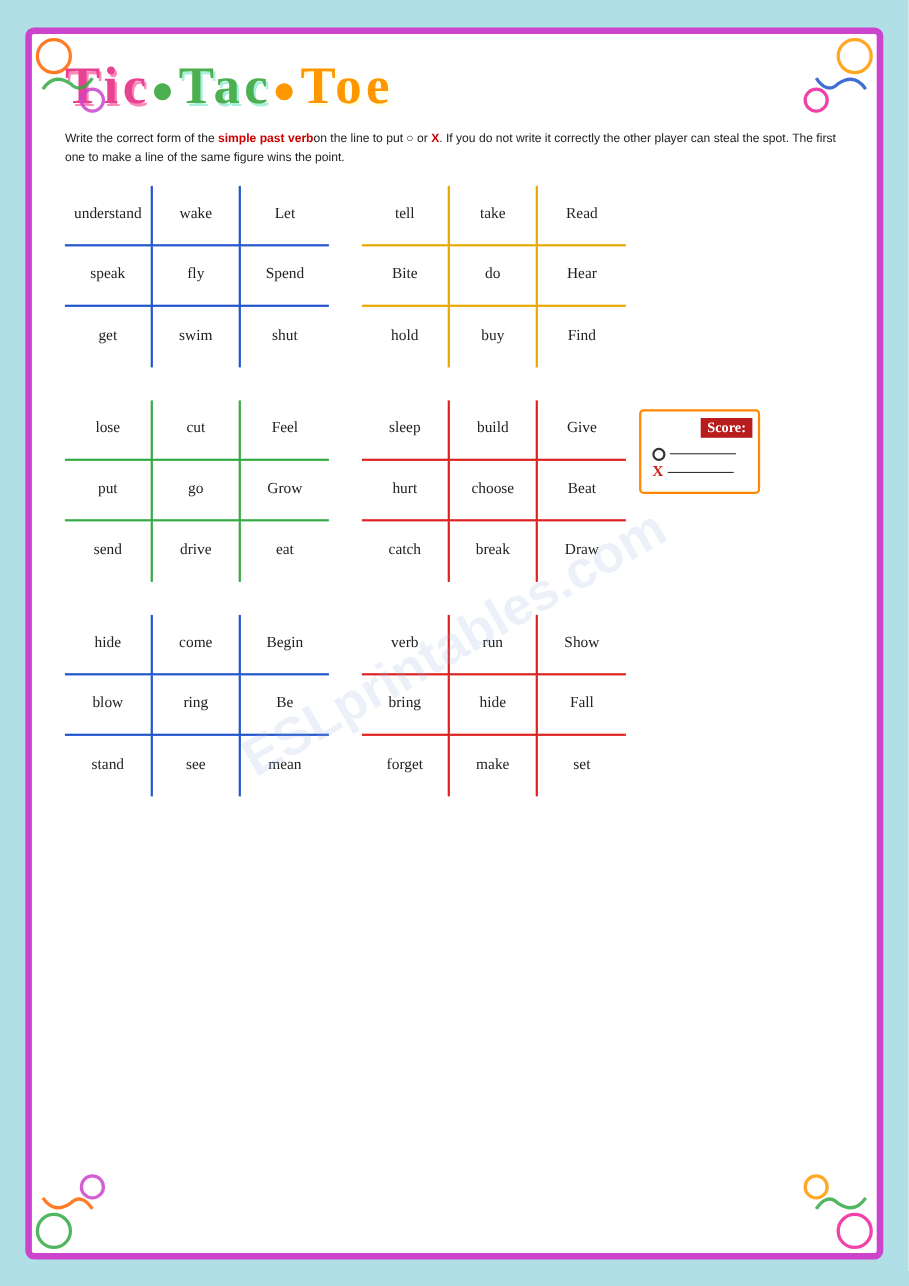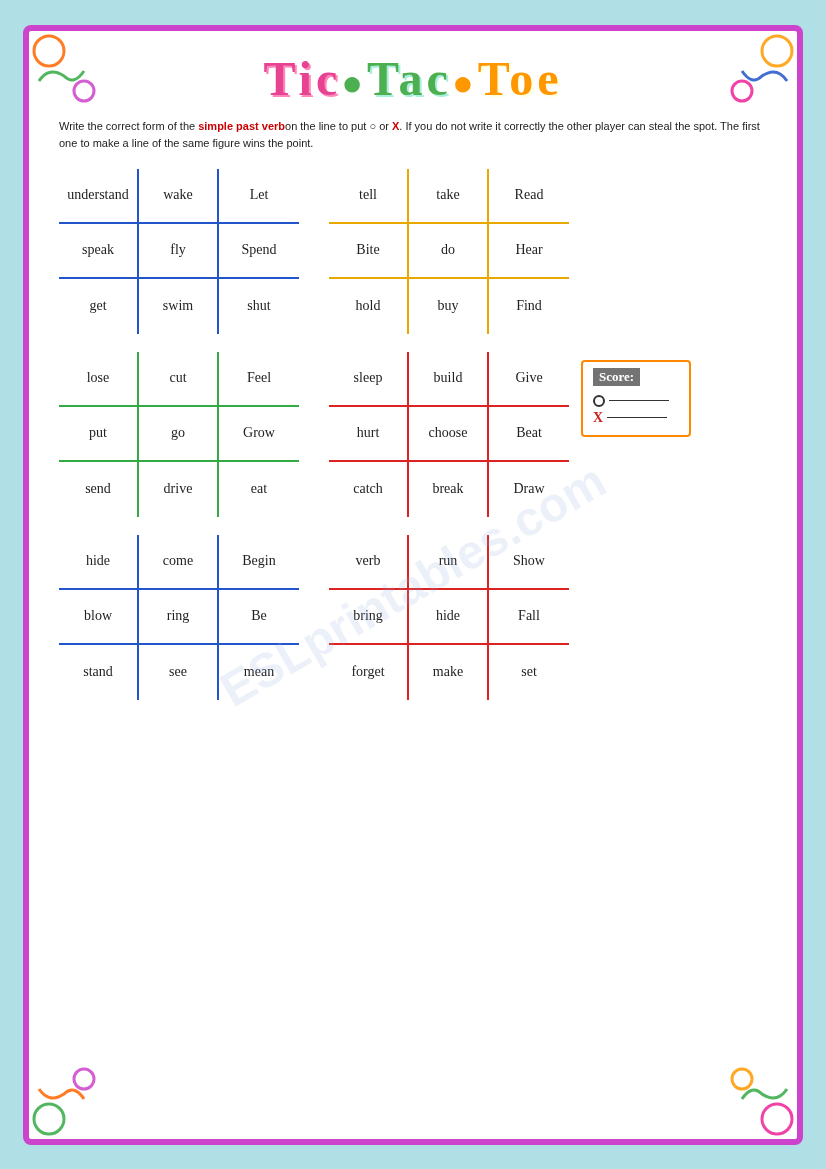--- a/index.html
+++ b/index.html
@@ -32,21 +32,21 @@
       height: 80px;
       opacity: 0.85;
     }
     .corner-tl { top: 0; left: 0; }
     .corner-tr { top: 0; right: 0; }
     .corner-bl { bottom: 0; left: 0; }
     .corner-br { bottom: 0; right: 0; }
 
     
     .title-area {
-      text-align: center;
+      text-align: left;
       margin-bottom: 12px;
     }
     .title-text {
       font-size: 48px;
       font-weight: bold;
       letter-spacing: 4px;
     }
     .title-tic { color: #e84393; text-shadow: 2px 2px 0 #f8b; }
     .title-dot1 { color: #4caf50; font-size: 36px; }
     .title-tac { color: #4caf50; text-shadow: 2px 2px 0 #aed; }
@@ -60,21 +60,21 @@
       margin-bottom: 16px;
       color: #222;
       font-family: Arial, sans-serif;
     }
     .instructions strong { color: #cc0000; }
 
     
     .grids-container {
       display: flex;
       flex-direction: column;
-      gap: 18px;
+      gap: 30px;
     }
 
     .row-of-grids {
       display: flex;
       gap: 30px;
       align-items: flex-start;
     }
 
     .ttt-grid {
       display: grid;
@@ -129,27 +129,28 @@
     
     .score-box {
       border: 2px solid #ff8800;
       border-radius: 4px;
       padding: 6px 10px;
       width: 110px;
       font-size: 13px;
       margin-top: 8px;
     }
     .score-label {
-      background: #737373;
+      background: #b91c1c;
       color: white;
       padding: 1px 6px;
       font-size: 13px;
       font-weight: bold;
       margin-bottom: 6px;
       display: inline-block;
+      margin-left: 44px;
     }
     .score-circle-row, .score-x-row {
       display: flex;
       align-items: center;
       gap: 4px;
       margin: 3px 0;
     }
     .score-circle {
       width: 12px;
       height: 12px;

